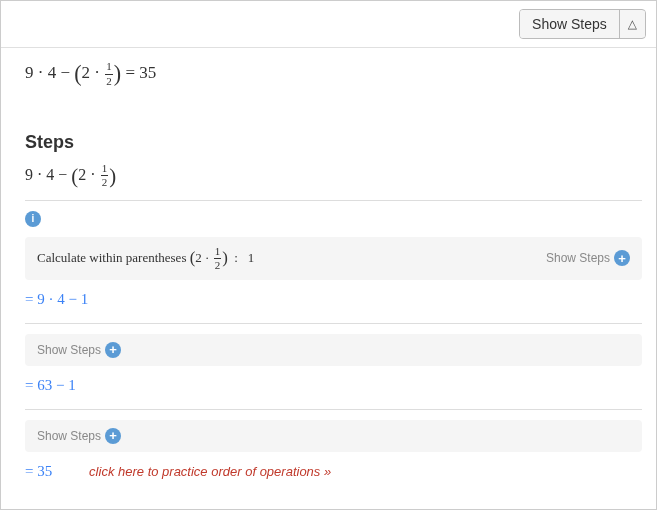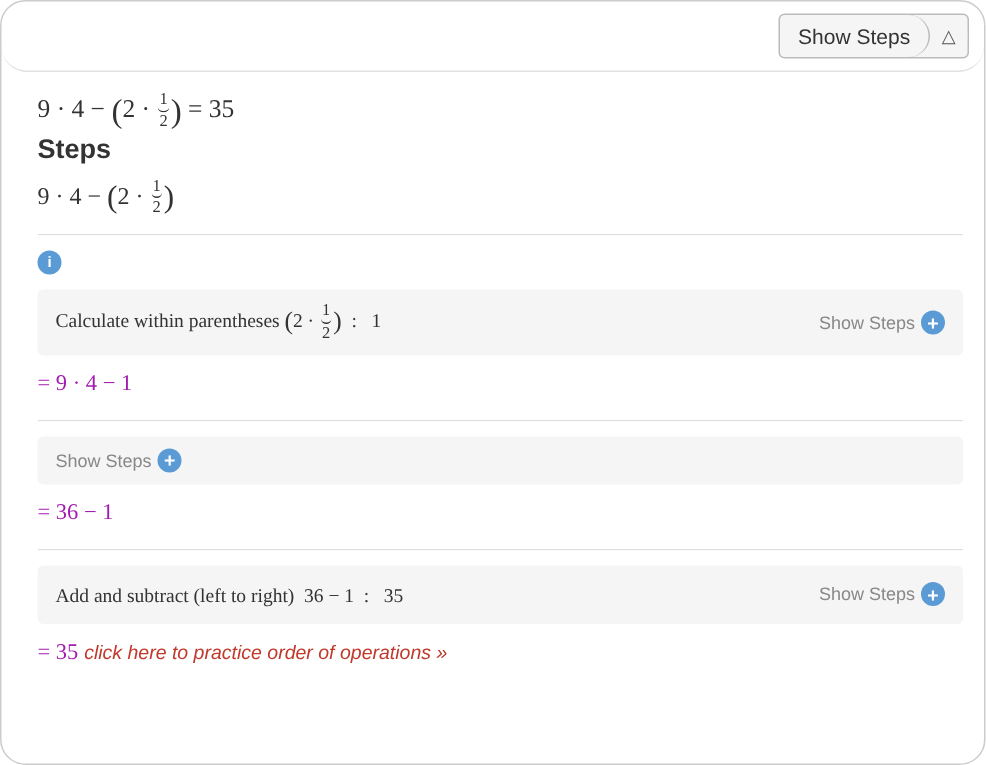--- a/index.html
+++ b/index.html
@@ -1,15 +1,15 @@
 <!DOCTYPE html>
 <html><head>
   <meta charset="utf-8">
   <style>
-    * { box-sizing: border-box; margin: 0; padding: 0; border-radius: 17px; }
+    * { box-sizing: border-box; margin: 0; padding: 0; }
     body {
       font-family: Arial, sans-serif;
       font-size: 14px;
       background: #fff;
       color: #333;
       width: 657px;
       min-height: 510px;
       border: 1px solid #ccc;
       position: relative;
     }
@@ -55,20 +55,21 @@
       color: #333;
       margin-bottom: 10px;
       line-height: 1.8;
     }
 
     .steps-heading {
       font-size: 18px;
       font-weight: bold;
       color: #333;
       margin-bottom: 8px;
+      margin-top: 43px;
     }
 
     .equation-display {
       font-size: 16px;
       color: #333;
       margin-bottom: 10px;
       line-height: 1.8;
     }
 
     .divider {
@@ -135,33 +136,34 @@
       border-radius: 50%;
       background: #5b9bd5;
       color: white;
       font-size: 13px;
       font-weight: bold;
       line-height: 1;
     }
 
     .result-line {
       font-size: 15px;
-      color: #a21caf;
+      color: #3b82f6;
       margin: 6px 0 10px 0;
       line-height: 1.8;
     }
 
     .practice-link {
       color: #c0392b;
       font-style: italic;
       font-size: 13px;
       cursor: pointer;
       text-decoration: none;
       display: inline-block;
       margin-top: 4px;
+      margin-left: 33px;
     }
 
     
     .frac {
       display: inline-flex;
       flex-direction: column;
       align-items: center;
       vertical-align: middle;
       font-size: 11px;
       line-height: 1.1;
@@ -243,29 +245,26 @@
 
   <hr class="divider">
 
   
   <div class="step-block">
     <span class="step-show-steps">
       <span>Show Steps</span>
       <span class="plus-icon">+</span>
     </span>
   </div>
-  <div class="result-line math">= 36 − 1</div>
+  <div class="result-line math">= 63 − 1</div>
 
   <hr class="divider">
 
   
   <div class="step-block">
-    <span class="step-text math">
-      Add and subtract (left to right) &nbsp;36 − 1 &nbsp;: &nbsp; 35
-    </span>
     <span class="step-show-steps">
       <span>Show Steps</span>
       <span class="plus-icon">+</span>
     </span>
   </div>
   <div class="result-line math">= 35</div>
 
   
   <a class="practice-link" href="#">click here to practice order of operations »</a>
 

